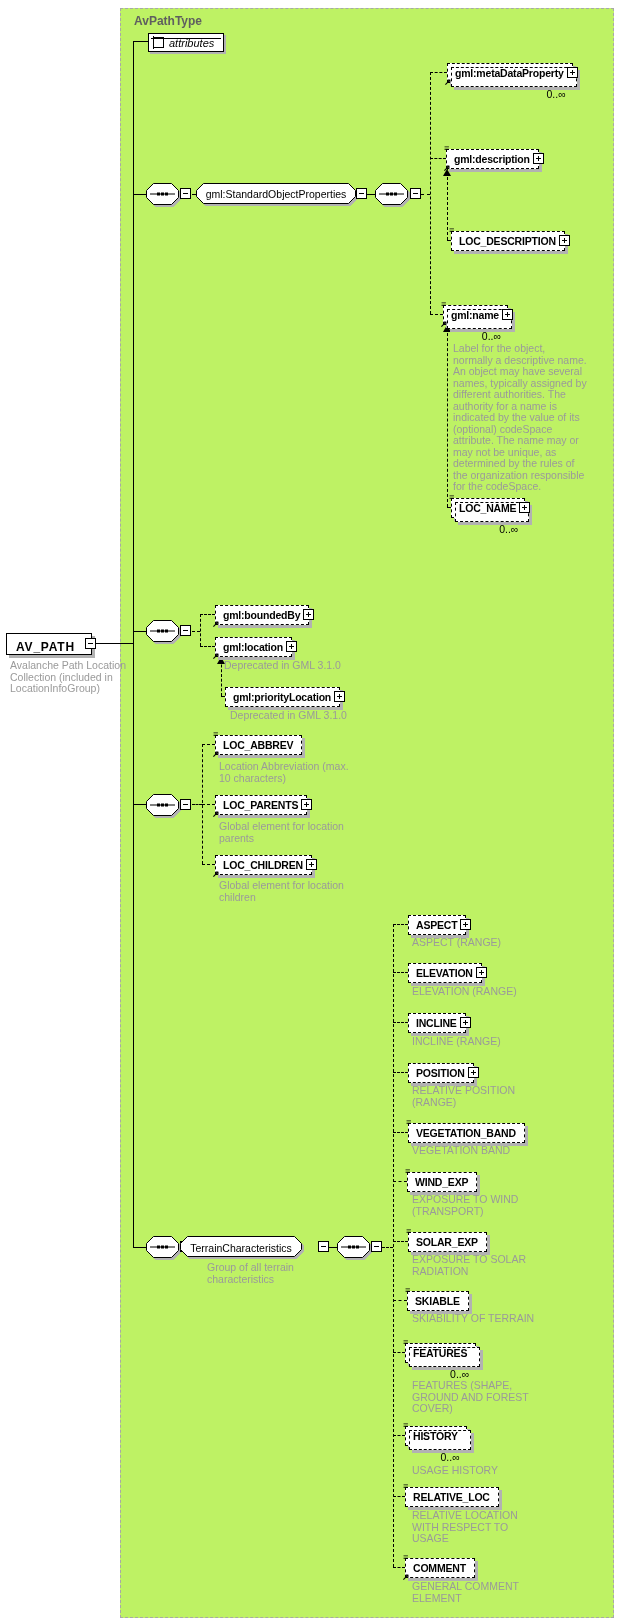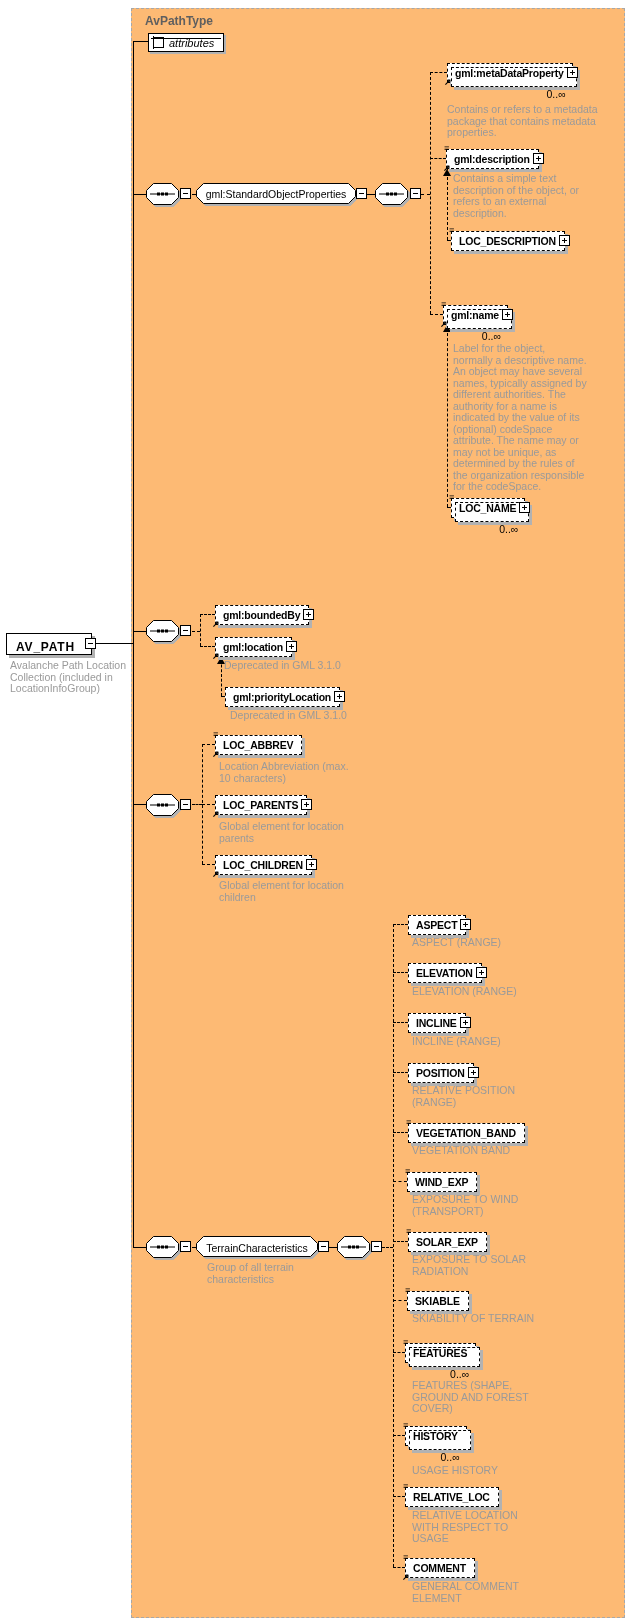--- a/index.html
+++ b/index.html
@@ -1,20 +1,20 @@
 <!DOCTYPE html>
 <html><head>
 <meta charset="utf-8">
 <style>
   html,body{margin:0;padding:0;background:#fff;}
   #stage{position:relative;width:626px;height:1624px;background:#fff;overflow:hidden;
          font-family:"Liberation Sans",sans-serif;}
   
   .canvas{position:absolute;left:120px;top:8px;width:492px;height:1608px;
-          background:#fdba74;border:1px dashed #a8a8a8;margin-left:11px;}
+          background:#bef264;border:1px dashed #a8a8a8;}
   .canvas-title{position:absolute;left:13px;top:5px;font-weight:bold;font-size:12px;color:#5f5f5f;}
   
   .ln{position:absolute;height:0;border-top:1px solid #000;}
   .lnv{position:absolute;width:0;border-left:1px solid #000;}
   .lnd{position:absolute;height:0;border-top:1px dashed #000;}
   .lndv{position:absolute;width:0;border-left:1px dashed #000;}
   .arr{position:absolute;width:0;height:0;border-left:4px solid transparent;
        border-right:4px solid transparent;border-bottom:7px solid #000;}
   
   .el{position:absolute;z-index:0;height:18px;display:flex;align-items:center;
@@ -181,21 +181,21 @@
     <svg width="33" height="22">
         <polygon points="7.5,0.5 25.5,0.5 32.5,7.5 32.5,14.5 25.5,21.5 7.5,21.5 0.5,14.5 0.5,7.5" fill="#fff" stroke="#000"></polygon>
         <line x1="4" y1="11" x2="29" y2="11" stroke="#000"></line>
         <rect x="11" y="9.5" width="3" height="3"></rect>
         <rect x="15" y="9.5" width="3" height="3"></rect>
         <rect x="19" y="9.5" width="3" height="3"></rect>
       </svg>
   </div>
   <div class="tog" style="left:180px;top:1241px"></div>
 
-  <div class="grp" style="left:196px;top:1236px;width:122px;height:23px">
+  <div class="grp" style="left:180px;top:1236px;width:122px;height:23px">
     <svg width="122" height="21">
         <polygon points="7.5,0.5 114.5,0.5 121.5,7.5 121.5,13.5 114.5,20.5 7.5,20.5 0.5,13.5 0.5,7.5" fill="#fff" stroke="#000"></polygon>
       </svg>
     <span class="glbl">TerrainCharacteristics</span>
   </div>
   <div class="tog" style="left:318px;top:1241px"></div>
   <div class="oct" style="left:337px;top:1236px">
     <svg width="33" height="22">
         <polygon points="7.5,0.5 25.5,0.5 32.5,7.5 32.5,14.5 25.5,21.5 7.5,21.5 0.5,14.5 0.5,7.5" fill="#fff" stroke="#000"></polygon>
         <line x1="4" y1="11" x2="29" y2="11" stroke="#000"></line>
@@ -208,34 +208,27 @@
   <div class="ann" style="left:207px;top:1262px">Group of all terrain
 characteristics</div>
 
   <div class="el" style="left:447px;top:63px">
     <span class="ghost"></span>
     <span class="ic-sub">↗</span>
     <span class="lbl">gml:metaDataProperty</span>
     <span class="tog plus"></span>
     <span class="occ">0..∞</span>
   </div>
-  <div class="ann" style="left:447px;top:104px">Contains or refers to a metadata
-package that contains metadata
-properties.</div>
 
   <div class="el" style="left:446px;top:149px">
     <span class="ic-note">≡</span>
     <span class="ic-sub">↗</span>
     <span class="lbl">gml:description</span>
     <span class="tog plus"></span>
   </div>
-  <div class="ann" style="left:453px;top:173px">Contains a simple text
-description of the object, or
-refers to an external
-description.</div>
 
   <div class="el" style="left:451px;top:231px">
     <span class="ic-note">≡</span>
     <span class="lbl">LOC_DESCRIPTION</span>
     <span class="tog plus"></span>
   </div>
 
   <div class="el" style="left:443px;top:305px">
     <span class="ghost"></span>
     <span class="ic-note">≡</span>

